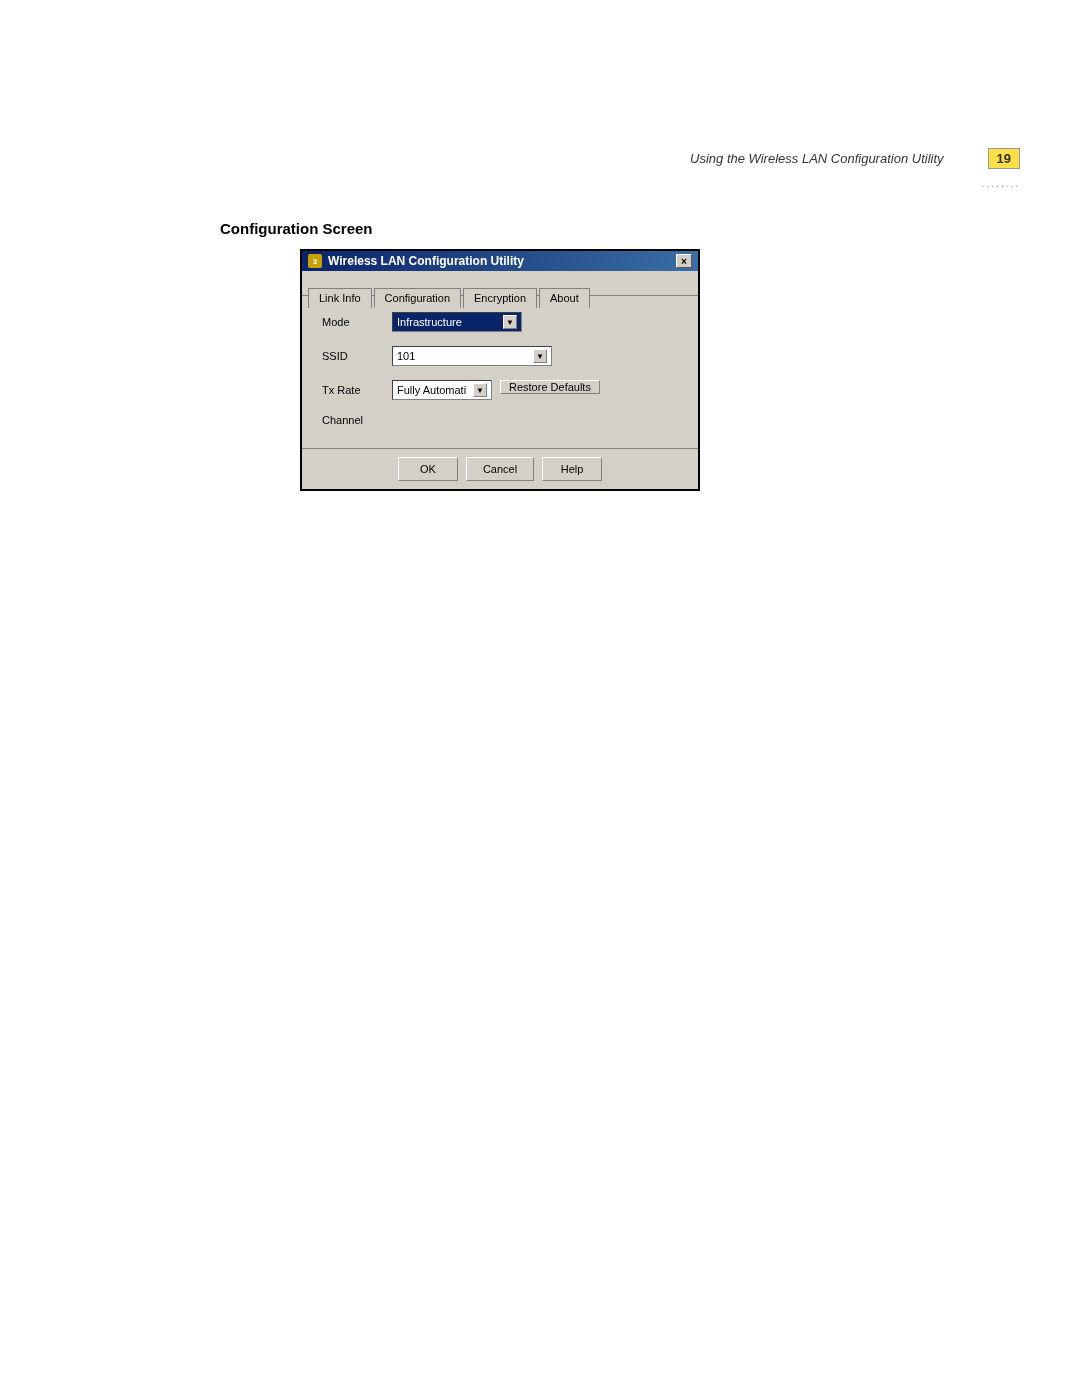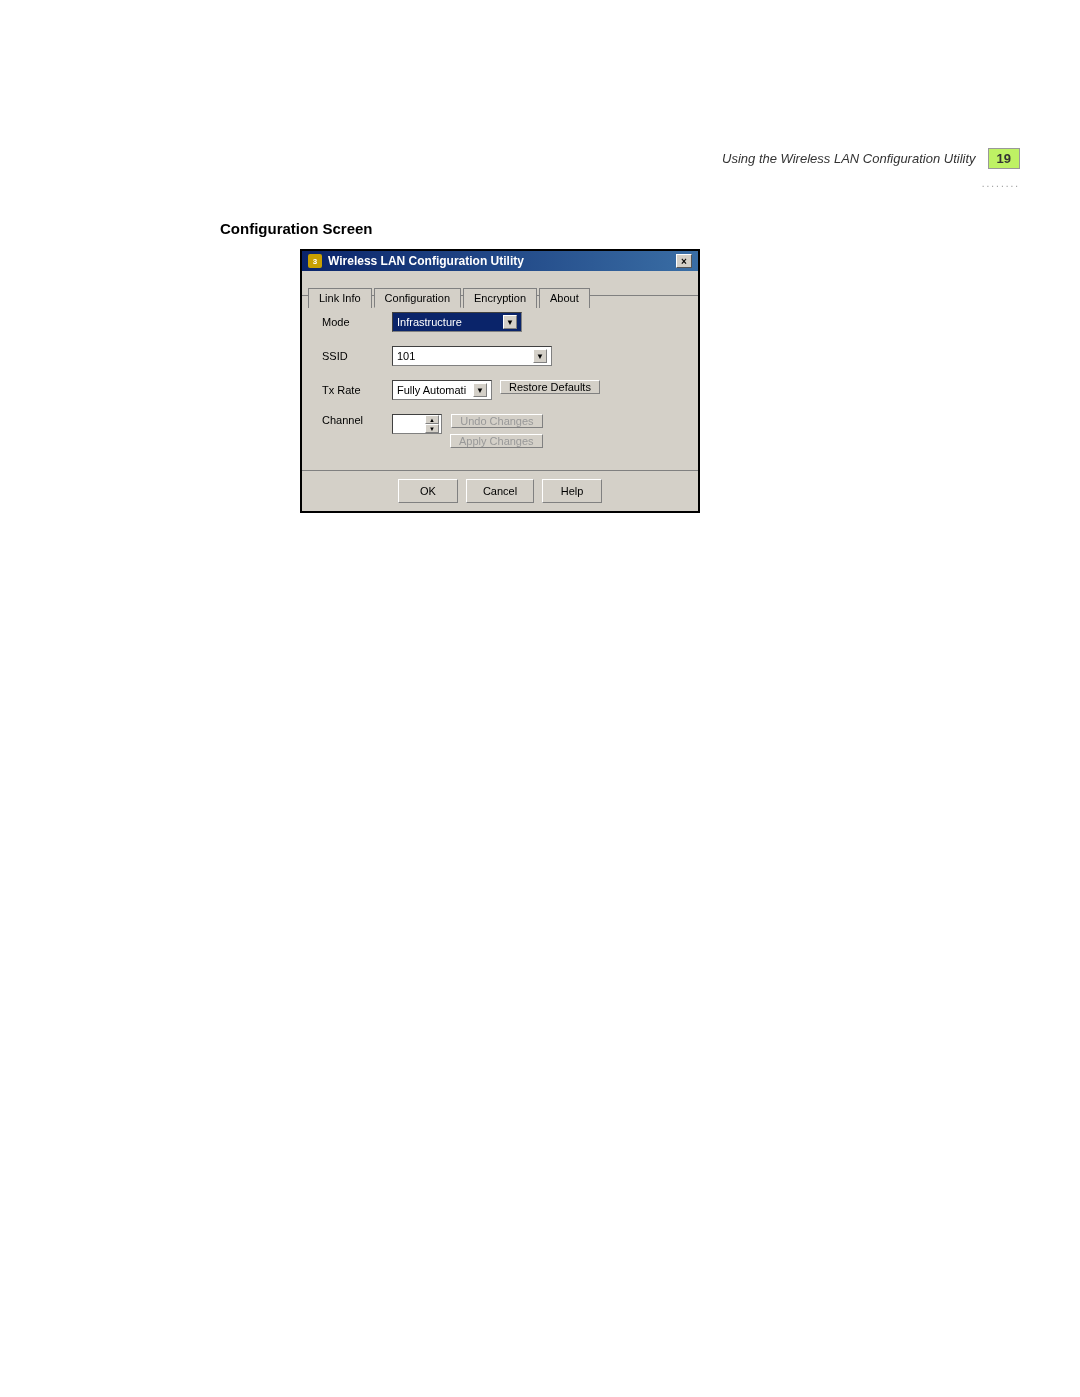--- a/index.html
+++ b/index.html
@@ -12,37 +12,38 @@
       position: relative;
     }
 
     
     .page-header {
       position: absolute;
       top: 148px;
       right: 60px;
       display: flex;
       align-items: center;
-      gap: 12px;
+      gap: 24px;
     }
 
     .page-header-text {
       font-family: Arial, sans-serif;
       font-size: 13px;
       font-style: italic;
       color: #333;
     }
 
     .page-number-box {
       border: 1px solid #999;
       padding: 2px 8px;
       font-size: 13px;
       font-weight: bold;
       color: #333;
-      background: #bef264;
+      background: #fde047;
+      margin-left: 20px;
     }
 
     .page-number-dots {
       position: absolute;
       top: 178px;
       right: 60px;
       font-size: 10px;
       color: #999;
       letter-spacing: 2px;
     }
@@ -417,33 +418,20 @@
             <div class="win-select win-select-txrate">
               <span class="select-text">Fully Automati</span>
               <div class="select-arrow">▼</div>
             </div>
             <button class="win-btn">Restore Defaults</button>
           </div>
         </div>
 
         <div class="channel-row">
           <span class="form-label">Channel</span>
-          <div class="form-controls-right">
-            <div class="channel-spinner">
-              <span class="select-text"></span>
-              <div class="spinner-arrows">
-                <div class="spinner-arrow">▲</div>
-                <div class="spinner-arrow">▼</div>
-              </div>
-            </div>
-            <div class="btn-row">
-              <button class="win-btn disabled">Undo Changes</button>
-              <button class="win-btn disabled">Apply Changes</button>
-            </div>
-          </div>
         </div>
 
       </div>
 
       <div class="dialog-footer">
         <button class="footer-btn">OK</button>
         <button class="footer-btn">Cancel</button>
         <button class="footer-btn">Help</button>
       </div>
 

